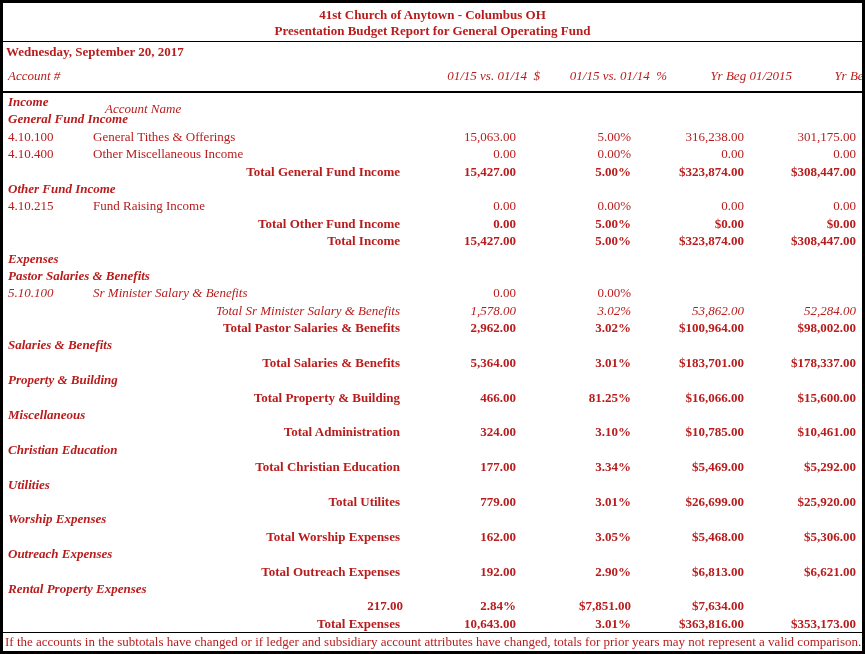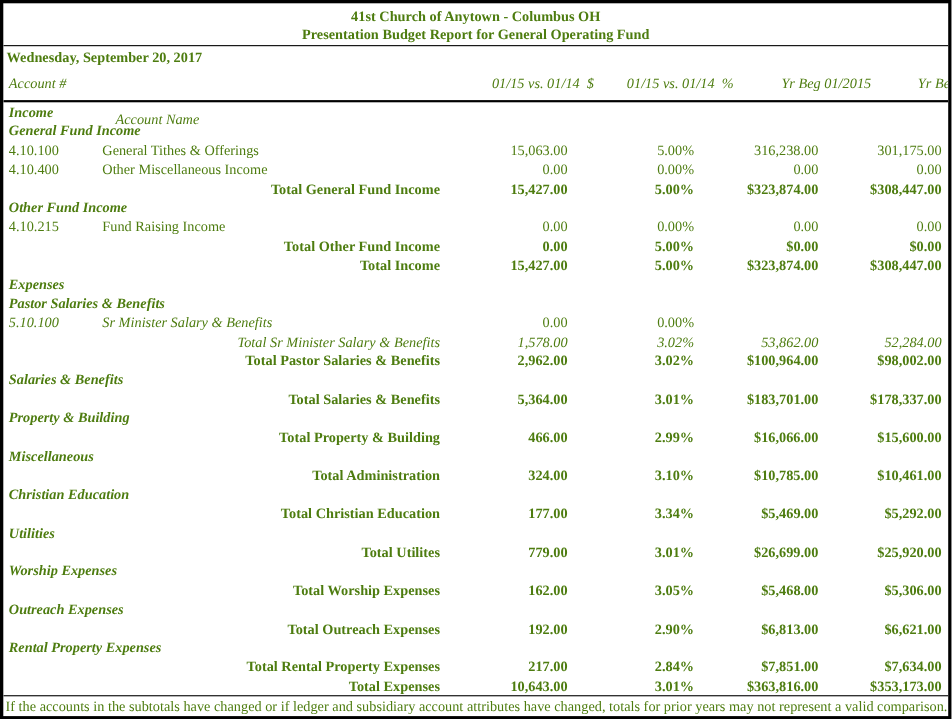--- a/index.html
+++ b/index.html
@@ -5,21 +5,21 @@
   html,body{margin:0;padding:0;background:#888;}
   .page{
     position:relative;
     width:865px;height:654px;
     box-sizing:border-box;
     background:#fff;
     border:3px solid #000;
     overflow:hidden;
     font-family:"Liberation Serif","DejaVu Serif",serif;
     font-size:13px;
-    color:#4d7c0f;
+    color:#b91c1c;
   }
   .titleblock{padding-top:4px;text-align:center;}
   .title,.subtitle{font-weight:bold;line-height:16px;}
   .rule1{height:1px;background:#000;margin-top:2px;}
   .rule2{height:2px;background:#000;}
   .rule3{height:1px;background:#000;}
   .date{font-weight:bold;height:19px;line-height:19px;padding-left:3px;}
   .row{
     display:grid;
     grid-template-columns:82px 313px 113px 115px 113px 112px;
@@ -159,21 +159,21 @@
         <div class="c5 num">$183,701.00</div>
         <div class="c6 num">$178,337.00</div>
       </div>
       <div class="section">
         <div class="sec">Property &amp; Building</div>
       </div>
       <div class="row total">
         <div class="c1"></div>
         <div class="c2 tlabel">Total Property &amp; Building</div>
         <div class="c3 num">466.00</div>
-        <div class="c4 num">2.99%</div>
+        <div class="c4 num">81.25%</div>
         <div class="c5 num">$16,066.00</div>
         <div class="c6 num">$15,600.00</div>
       </div>
       <div class="section">
         <div class="sec">Miscellaneous</div>
       </div>
       <div class="row total">
         <div class="c1"></div>
         <div class="c2 tlabel">Total Administration</div>
         <div class="c3 num">324.00</div>
@@ -223,21 +223,20 @@
         <div class="c3 num">192.00</div>
         <div class="c4 num">2.90%</div>
         <div class="c5 num">$6,813.00</div>
         <div class="c6 num">$6,621.00</div>
       </div>
       <div class="section">
         <div class="sec">Rental Property Expenses</div>
       </div>
       <div class="row total">
         <div class="c1"></div>
-        <div class="c2 tlabel">Total Rental Property Expenses</div>
         <div class="c3 num">217.00</div>
         <div class="c4 num">2.84%</div>
         <div class="c5 num">$7,851.00</div>
         <div class="c6 num">$7,634.00</div>
       </div>
       <div class="row total">
         <div class="c1"></div>
         <div class="c2 tlabel">Total Expenses</div>
         <div class="c3 num">10,643.00</div>
         <div class="c4 num">3.01%</div>

